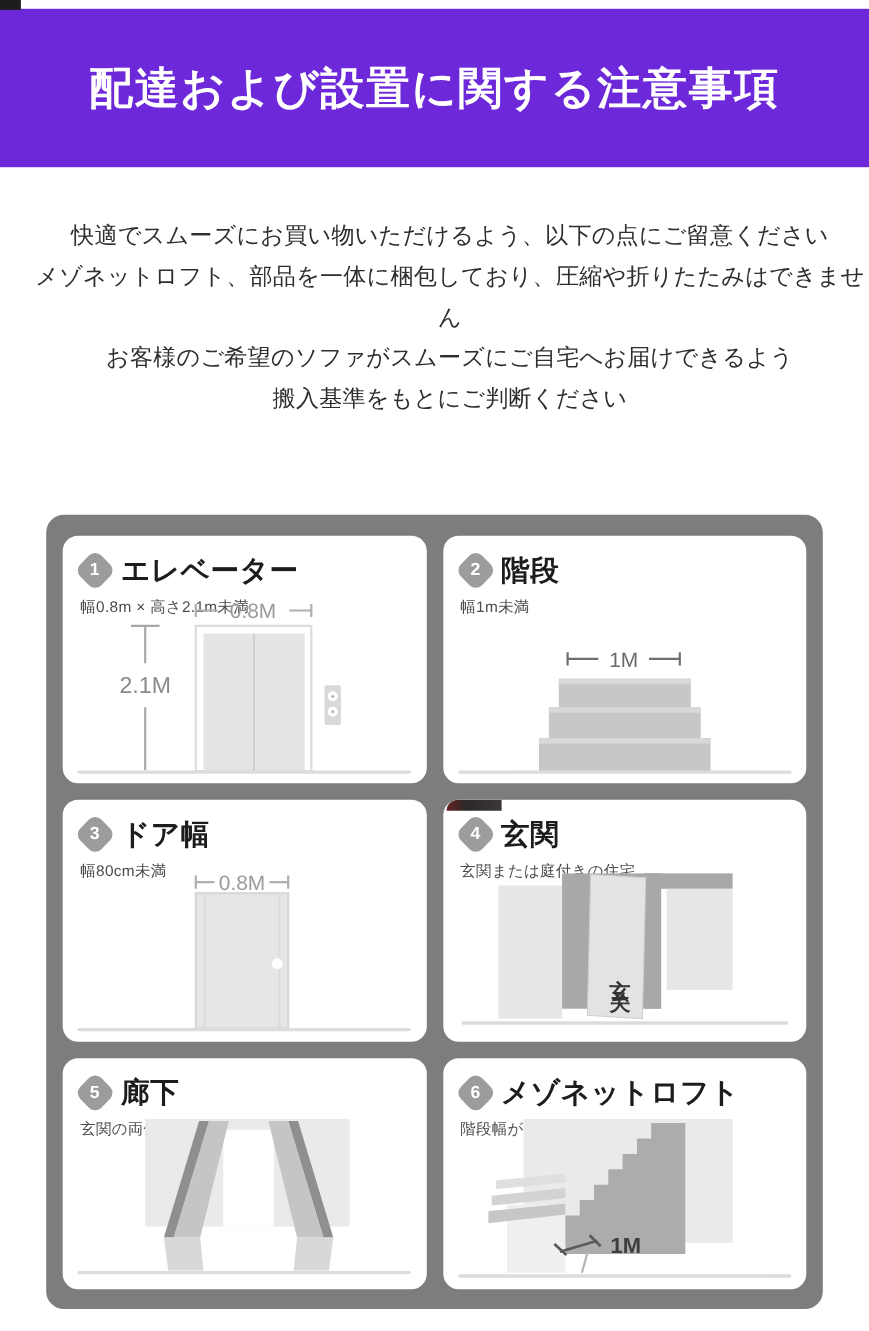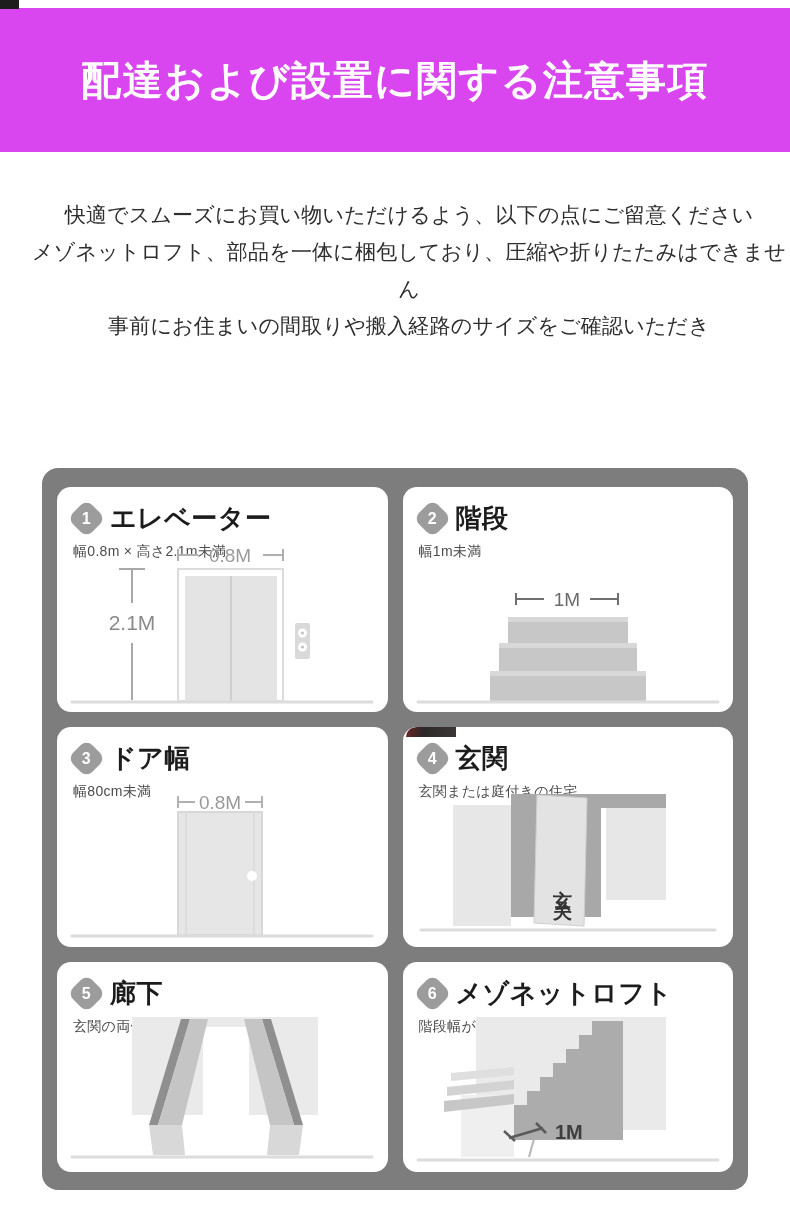--- a/index.html
+++ b/index.html
@@ -11,21 +11,21 @@
     overflow: hidden;
   }
   
   .corner-artifact {
     position: absolute; top: 0; left: 0;
     width: 19px; height: 9px; background: #1d1d1d;
   }
   
   .band {
     margin-top: 8px; height: 144px;
-    background: #d946ef;
+    background: #6d28d9;
     display: flex; align-items: center; justify-content: center;
   }
   .band-title {
     color: #ffffff; font-size: 40px; font-weight: 700;
     letter-spacing: 1.5px;
   }
   
   .intro { margin: 44px 0 0 28px; }
   .intro-line {
     font-size: 21px; color: #2e2e2e; line-height: 37px;
@@ -87,21 +87,22 @@
 
 <div class="corner-artifact"></div>
 
 <div class="band">
   <div class="band-title">配達および設置に関する注意事項</div>
 </div>
 
 <div class="intro">
   <div class="intro-line">快適でスムーズにお買い物いただけるよう、以下の点にご留意ください</div>
   <div class="intro-line">メゾネットロフト、部品を一体に梱包しており、圧縮や折りたたみはできません</div>
-  <div class="intro-line">事前にお住まいの間取りや搬入経路のサイズをご確認いただき</div>
+  <div class="intro-line">お客様のご希望のソファがスムーズにご自宅へお届けできるよう</div>
+  <div class="intro-line">搬入基準をもとにご判断ください</div>
 </div>
 
 <div class="panel">
   <div class="grid">
 
     <div class="card">
       <div class="card-head">
         <span class="badge">
             <i class="badge-num">1</i>
           </span>

